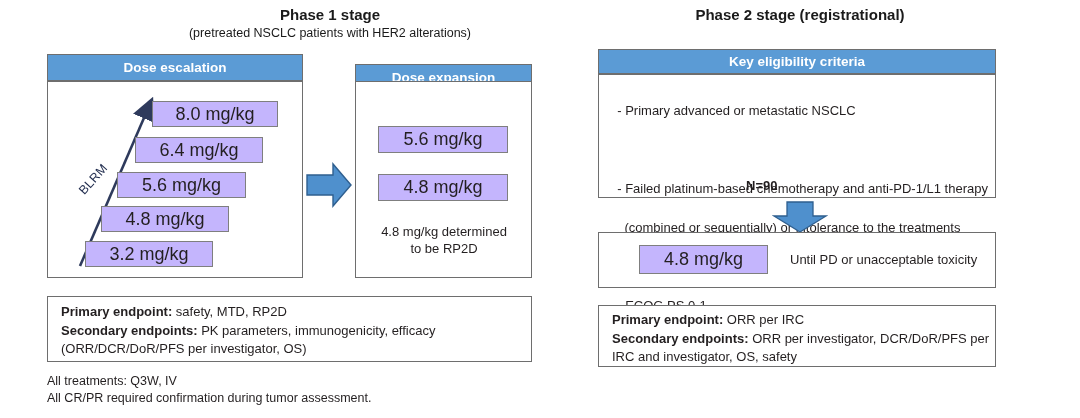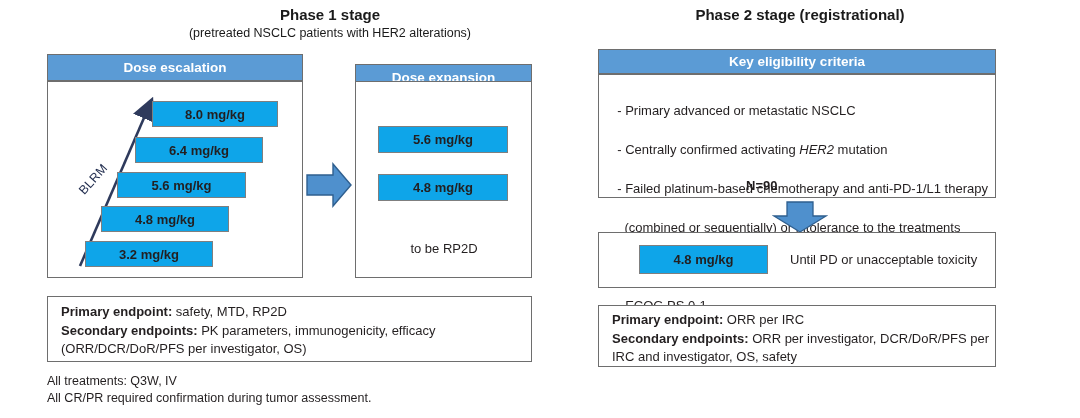--- a/index.html
+++ b/index.html
@@ -43,29 +43,28 @@
     color: #ffffff;
     font-weight: bold;
     font-size: 13.5px;
     display: flex;
     align-items: center;
     justify-content: center;
   }
   
   .dose {
     position: absolute;
-    background: #0ea5e9;
+    background: #c4b5fd;
     border: 1.5px solid #7f7f7f;
     box-sizing: border-box;
-    font-size: 13px;
+    font-size: 18px;
     display: flex;
     align-items: center;
     justify-content: center;
     color: #231f20;
-    font-weight: bold;
   }
   .note {
     position: absolute;
     text-align: center;
     font-size: 13px;
     line-height: 17px;
     color: #231f20;
   }
   .blrm-label {
     position: absolute;
@@ -139,21 +138,21 @@
 
 <div class="panel-head" style="left:355px; top:64px; width:177px; height:27px;">
   <span>Dose expansion</span>
 </div>
 <div class="panel" style="left:355px; top:81px; width:177px; height:197px;"></div>
 
 <div class="dose" style="left:378px; top:126px; width:130px; height:27px;">5.6 mg/kg</div>
 <div class="dose" style="left:378px; top:174px; width:130px; height:27px;">4.8 mg/kg</div>
 
 <div class="note" style="left:358px; top:223px; width:172px;">
-  <br>
+  <span>4.8 mg/kg determined</span><br>
   <span>to be RP2D</span>
 </div>
 
 <div class="panel" style="left:47px; top:296px; width:485px; height:66px;"></div>
 <div class="box-txt" style="left:61px; top:303px; width:460px;">
   <b>Primary endpoint:</b><span> safety, MTD, RP2D</span><br>
   <b>Secondary endpoints:</b><span> PK parameters, immunogenicity, efficacy</span><br>
   <span>(ORR/DCR/DoR/PFS per investigator, OS)</span>
 </div>
 
@@ -164,21 +163,21 @@
 
 <div class="stage-title" style="left:640px; top:6px; width:320px;">Phase 2 stage (registrational)</div>
 
 <div class="panel-head" style="left:598px; top:49px; width:398px; height:25px;">
   <span>Key eligibility criteria</span>
 </div>
 <div class="panel" style="left:598px; top:74px; width:398px; height:124px;"></div>
 
 <div class="crit" style="left:610px; top:81px; width:382px;">
   <span>- Primary advanced or metastatic NSCLC</span><br>
-  <span><span>- Centrally confirmed activating </span><i>HER2</i><span> mutation</span></span><br>
+  <br>
   <span>- Failed platinum-based chemotherapy and anti-PD-1/L1 therapy</span><br>
   <span>  (combined or sequentially) or intolerance to the treatments</span><br>
   <span>-  ≥1 measurable extracranial lesion per RECIST v1.1</span><br>
   <span>- ECOG PS 0-1</span>
 </div>
 <div class="nlabel" style="left:746px; top:178px;">N=90</div>
 
 <svg style="position:absolute; left:772px; top:200px; width:56px; height:34px;" viewBox="0 0 56 34">
   <path d="M15,2 L41,2 L41,16 L54,16 L28,32 L2,16 L15,16 Z" fill="#4f90cd" stroke="#2f5f8f" stroke-width="1.3"></path>
 </svg>

